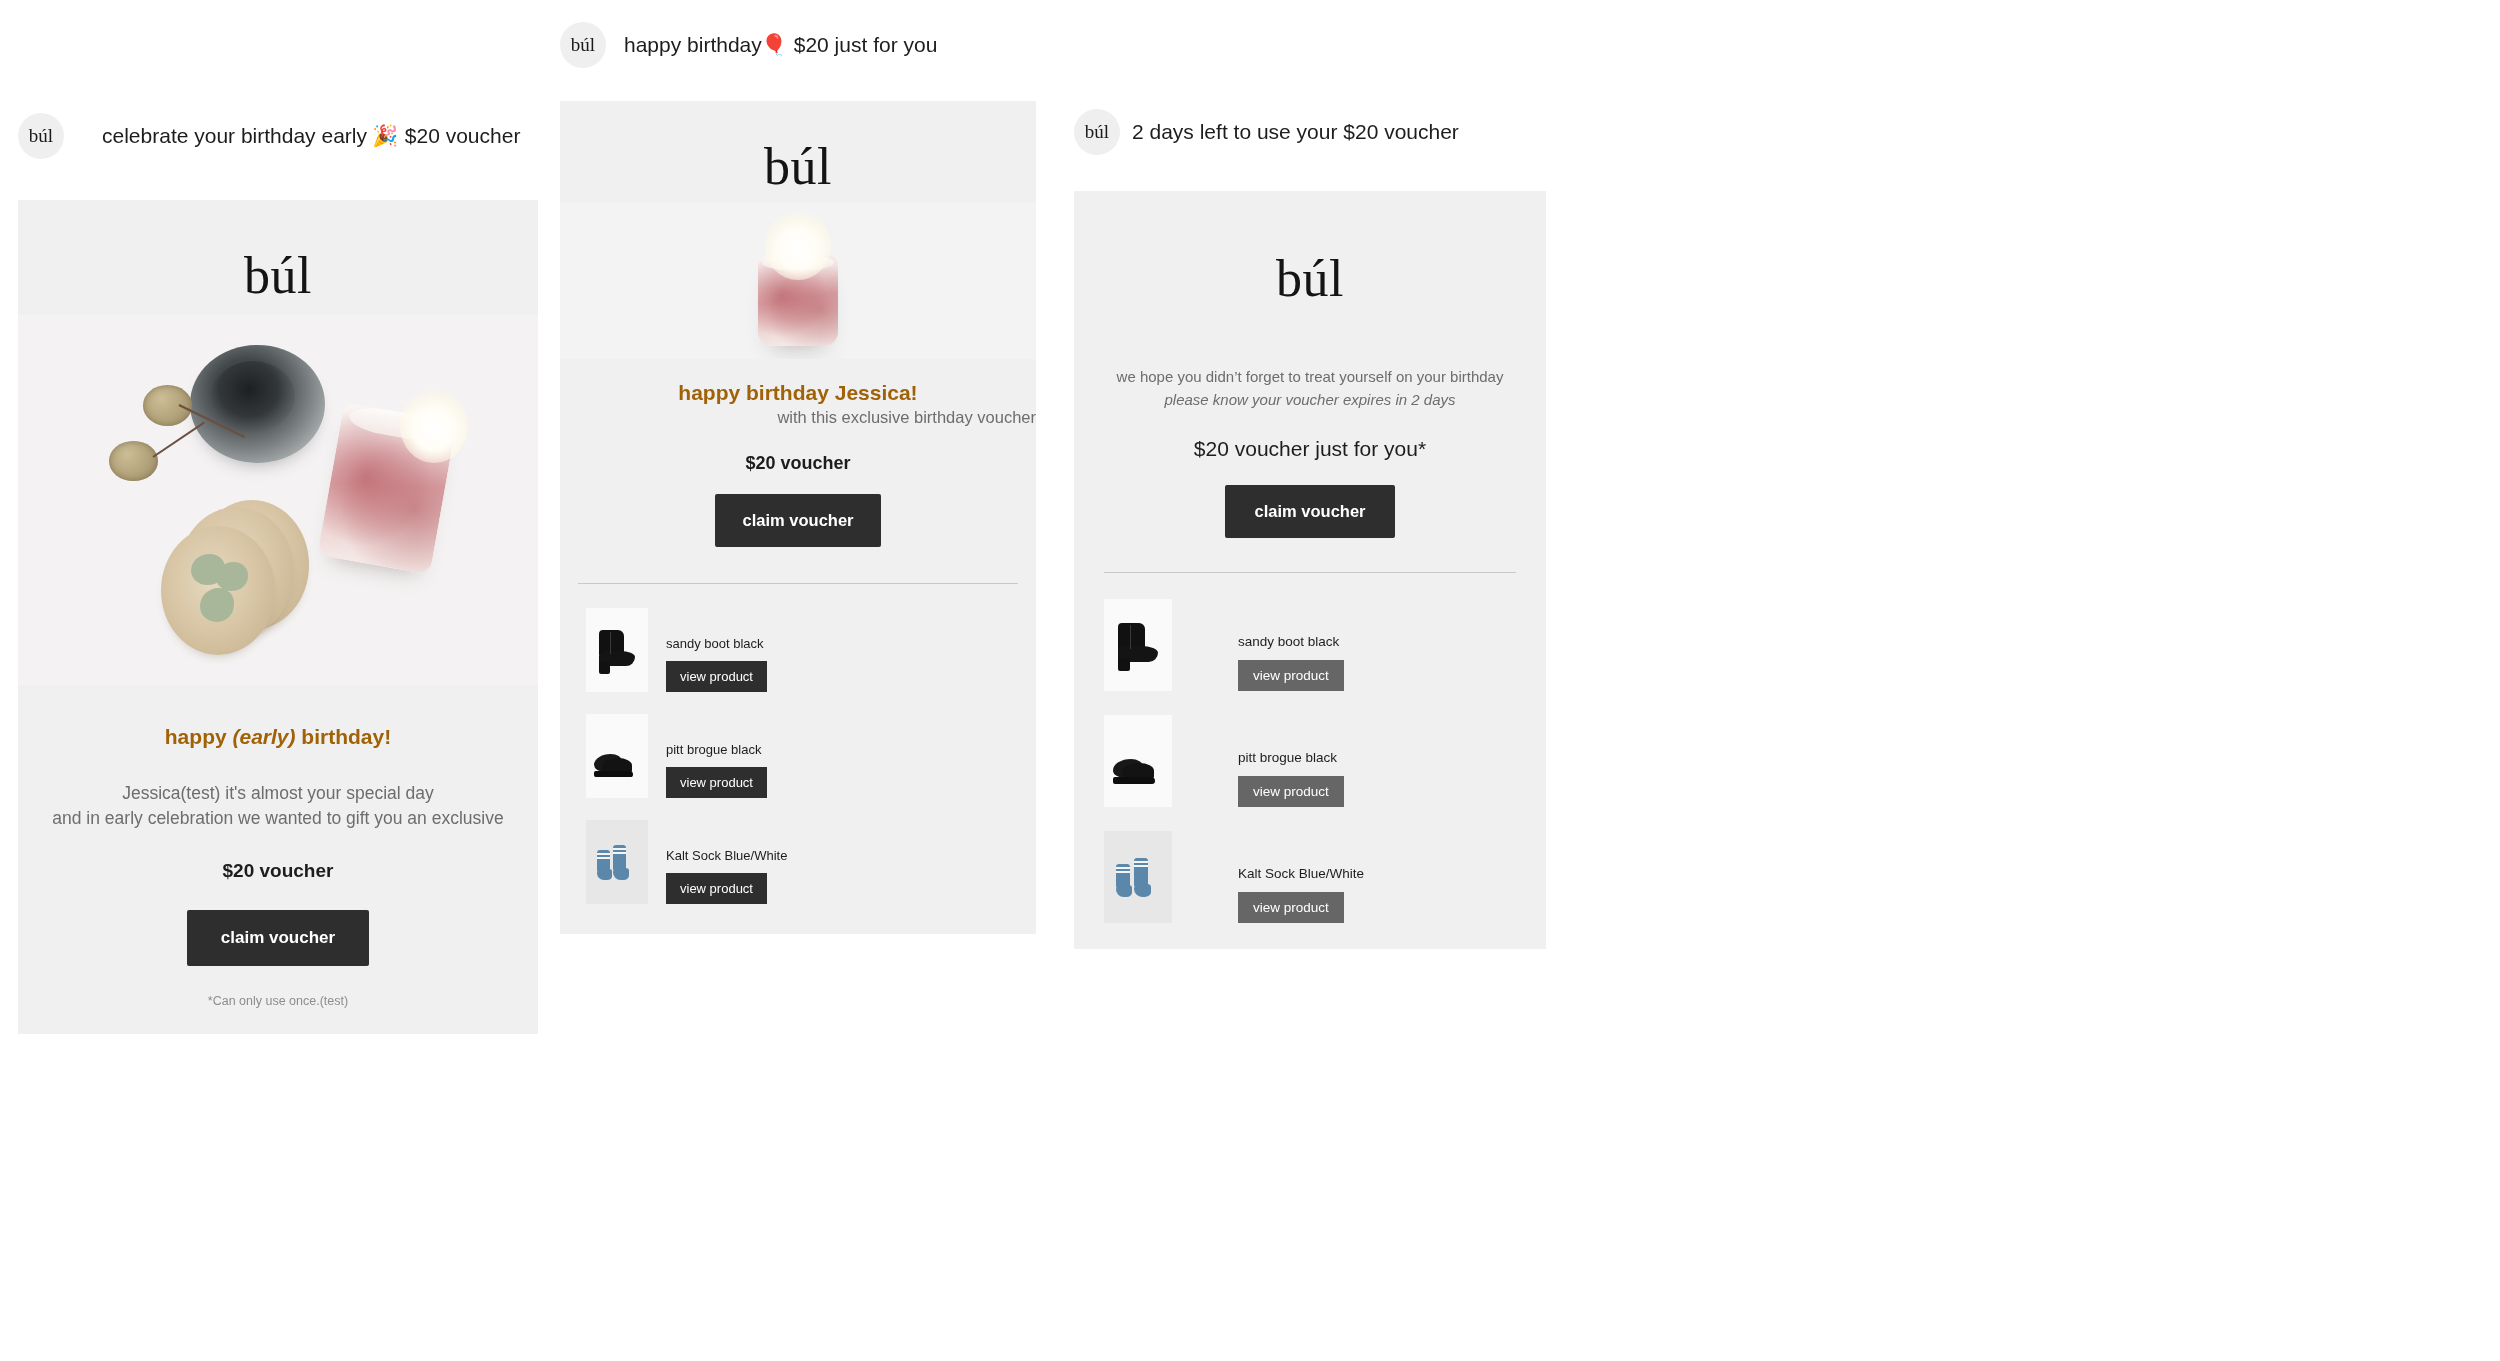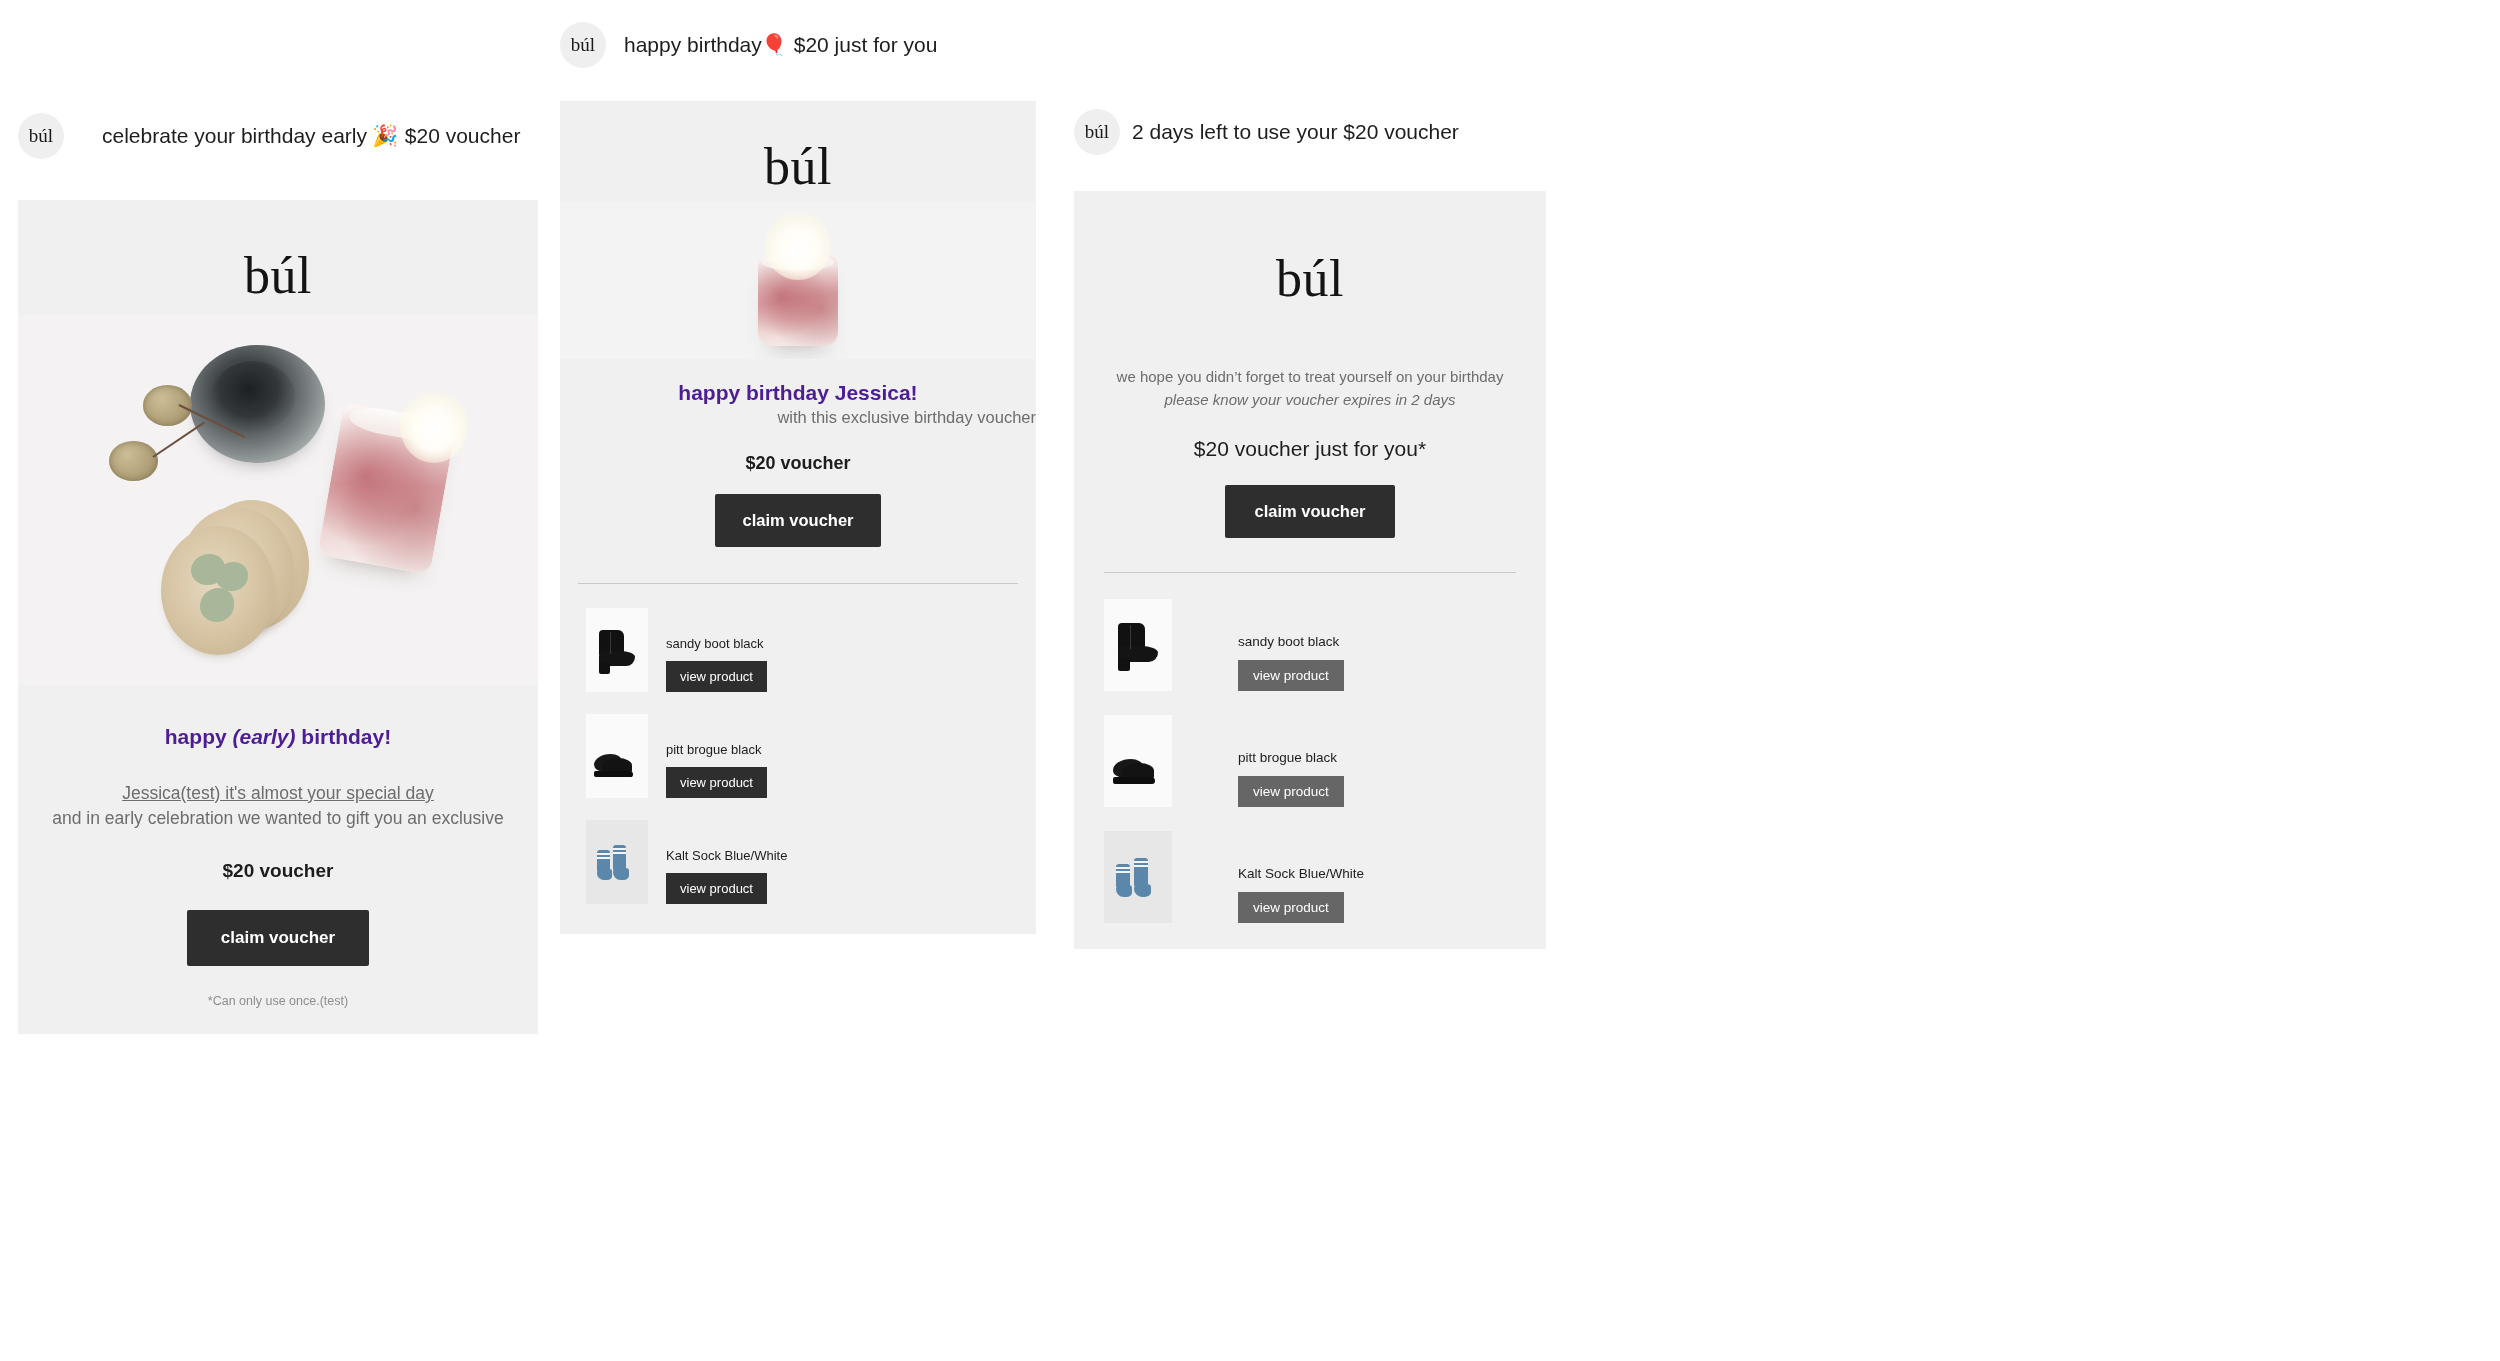--- a/index.html
+++ b/index.html
@@ -82,21 +82,21 @@
     position:absolute; border-radius:50%;
     background: radial-gradient(ellipse at 45% 42%, #e6d9c0 0%, #d9c7a7 45%, #c3ae8b 100%);
     box-shadow: 0 6px 12px -8px rgba(90,80,60,.45);
   }
   .leaf {
     position:absolute; border-radius:55% 45% 52% 48%;
     background:#a8b79a;
   }
 
   
-  .headline { text-align:center; color:#4c1d95; font-weight:700; }
+  .headline { text-align:center; color:#a16207; font-weight:700; }
   .para { text-align:center; color:#6d6d6d; }
   .para em { font-style: italic; text-align: right; }
   .voucher { text-align:center; color:#1d1d1d; font-weight:700; }
   .cta-wrap { text-align:center; }
   .cta {
     display:inline-block; background:#2e2e2e; color:#ffffff;
     font-weight:700; border:none; cursor:pointer; border-radius:2px;
   }
   .footnote { text-align:center; color:#8d8d8d; }
   .rule { height:1px; background:#c9c9c9; }
@@ -163,21 +163,21 @@
           <div class="leaf" style="left:34%;top:48%;width:30%;height:26%;"></div>
         </div>
         <div class="candle" style="left:60%;top:26%;width:22%;height:42%;transform:rotate(10deg);"></div>
         <div class="wick" style="left:73.5%;top:20%;width:13%;height:20%;"></div>
       </div>
 
       <div class="headline" style="font-size:21px;margin-top:40px;">
         <span>happy </span><em>(early)</em><span> birthday!</span>
       </div>
 
-      <div class="para" style="font-size:17.5px;margin-top:32px;line-height:1.45;text-decoration:underline;">Jessica(test) it's almost your special day</div>
+      <div class="para" style="font-size:17.5px;margin-top:32px;line-height:1.45;">Jessica(test) it's almost your special day</div>
       <div class="para" style="font-size:17.5px;line-height:1.45;">and in early celebration we wanted to gift you an exclusive</div>
 
       <div class="voucher" style="font-size:19px;margin-top:28px;">$20 voucher</div>
 
       <div class="cta-wrap" style="margin-top:28px;">
         <button class="cta" style="font-size:17px;padding:18px 34px;">claim voucher</button>
       </div>
 
       <div class="footnote" style="font-size:12.5px;margin-top:28px;">*Can only use once.(test)</div>
     </div>

